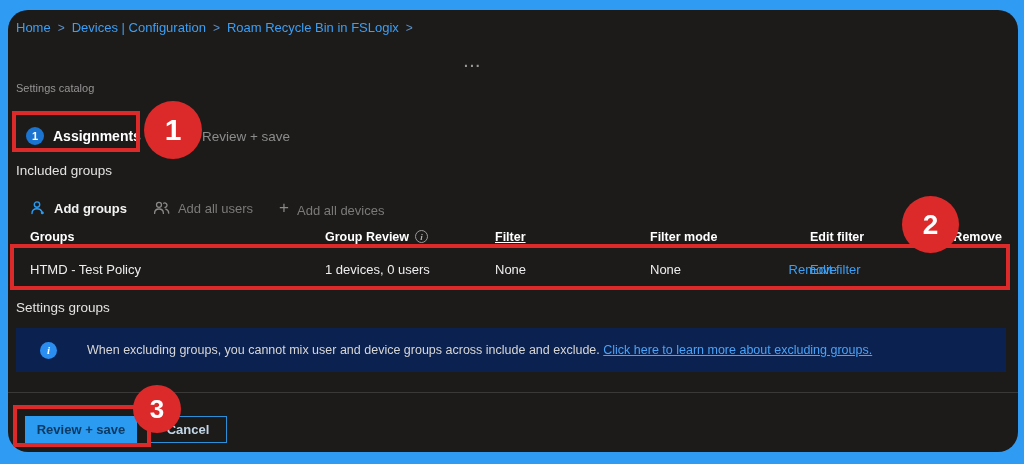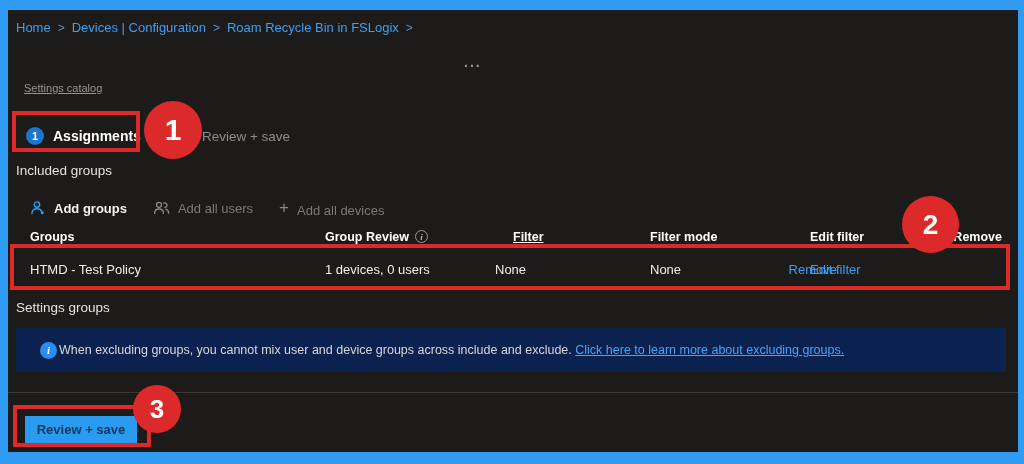--- a/index.html
+++ b/index.html
@@ -8,32 +8,33 @@
     background:#2f9bf3;
     font-family:"Liberation Sans", sans-serif;
     position:relative;
     overflow:hidden;
   }
   .page {
     position:absolute;
     left:8px; top:10px; right:6px; bottom:12px;
     background:#1c1b1a;
     overflow:hidden;
+    border-radius:20px;
   }
   .abs { position:absolute; }
 
   
   .breadcrumb { left:8px; top:10px; font-size:13px; color:#3b9ff5; white-space:nowrap; }
   .crumb { color:#3b9ff5; cursor:pointer; }
   .crumb-sep { color:#5d8fc4; margin:0 7px; font-size:12px; }
 
   
   .title { left:8px; top:36px; font-size:21px; font-weight:bold; color:#ffffff; letter-spacing:0.2px; }
   .ellipsis { left:456px; top:44px; color:#9a9a9a; font-size:14px; font-weight:bold; letter-spacing:2px; cursor:pointer; }
-  .subtitle { left:16px; top:72px; font-size:11px; color:#969594;text-decoration:underline; }
+  .subtitle { left:8px; top:72px; font-size:11px; color:#969594; }
 
   
   .tabs { left:18px; top:108px; display:flex; align-items:center; gap:34px; height:36px; }
   .tab { display:flex; align-items:center; gap:9px; cursor:pointer; }
   .step-circle {
     width:18px; height:18px; border-radius:50%;
     display:flex; align-items:center; justify-content:center;
     font-size:11px; font-weight:bold;
   }
   .step-active { background:#1b74cf; color:#fff; }
@@ -66,21 +67,21 @@
   .banner {
     left:8px; top:318px; width:990px; height:44px;
     background:#0b2150; display:flex; align-items:center; padding-left:24px;
   }
   .banner-icon {
     width:17px; height:17px; border-radius:50%; background:#2a8df0; color:#fff;
     font-size:11px; font-weight:bold; font-style:italic;
     display:flex; align-items:center; justify-content:center; flex:0 0 auto;
     font-family:"Liberation Serif", serif;
   }
-  .banner-text { margin-left:2px; font-size:12.5px; color:#d8d7d6; }
+  .banner-text { margin-left:30px; font-size:12.5px; color:#d8d7d6; }
   .banner-link { color:#4aa3f7; text-decoration:underline; cursor:pointer; }
 
   .divider { left:0; top:382px; width:1010px; height:1px; background:#3a3938; }
 
   
   .btn-primary {
     left:17px; top:406px; width:112px; height:27px;
     background:#2b9bf2; color:#0d3a61; font-weight:bold; font-size:13px;
     border:none; display:flex; align-items:center; justify-content:center; cursor:pointer;
   }
@@ -141,21 +142,21 @@
     </div>
     <div class="tool tool-disabled">
       <span class="plus-glyph">+</span>
       <span>Add all devices</span>
     </div>
   </div>
 
   <div class="abs" style="left:0; top:220px; width:1012px; height:20px;">
     <span class="thead-cell" style="left:22px;">Groups</span>
     <span class="thead-cell" style="left:317px;"><span>Group Review</span><span class="info-i">i</span></span>
-    <span class="thead-cell" style="left:505px;text-decoration:underline;">Filter</span>
+    <span class="thead-cell" style="left:487px;text-decoration:underline;">Filter</span>
     <span class="thead-cell" style="left:642px;">Filter mode</span>
     <span class="thead-cell" style="left:802px;">Edit filter</span>
     <span class="thead-cell" style="right:18px;">Remove</span>
   </div>
 
   <div class="abs" style="left:0; top:240px; width:847px; height:44px;">
     <span class="trow-cell" style="left:22px;">HTMD - Test Policy</span>
     <span class="trow-cell" style="left:317px;">1 devices, 0 users</span>
     <span class="trow-cell" style="left:487px;">None</span>
     <span class="trow-cell" style="left:642px;">None</span>
@@ -165,20 +166,21 @@
 
   <div class="abs section-h" style="left:8px; top:290px;">Settings groups</div>
 
   <div class="abs banner">
     <span class="banner-icon">i</span>
     <span class="banner-text"><span>When excluding groups, you cannot mix user and device groups across include and exclude. </span><span class="banner-link">Click here to learn more about excluding groups.</span></span>
   </div>
 
   <div class="abs divider"></div>
   <div class="abs btn-primary">Review + save</div>
+  <div class="abs btn-secondary">Cancel</div>
 
   <div class="abs anno-box" style="left:4px; top:101px; width:128px; height:41px;"></div>
   <div class="abs anno-circle" style="left:136px; top:91px; width:58px; height:58px; font-size:30px;">1</div>
 
   <div class="abs anno-circle" style="left:894px; top:186px; width:57px; height:57px; font-size:28px;">2</div>
   <div class="abs anno-box" style="left:2px; top:234px; width:1000px; height:46px;"></div>
 
   <div class="abs anno-box" style="left:5px; top:395px; width:138px; height:42px;"></div>
   <div class="abs anno-circle" style="left:125px; top:375px; width:48px; height:48px; font-size:26px;">3</div>
 

